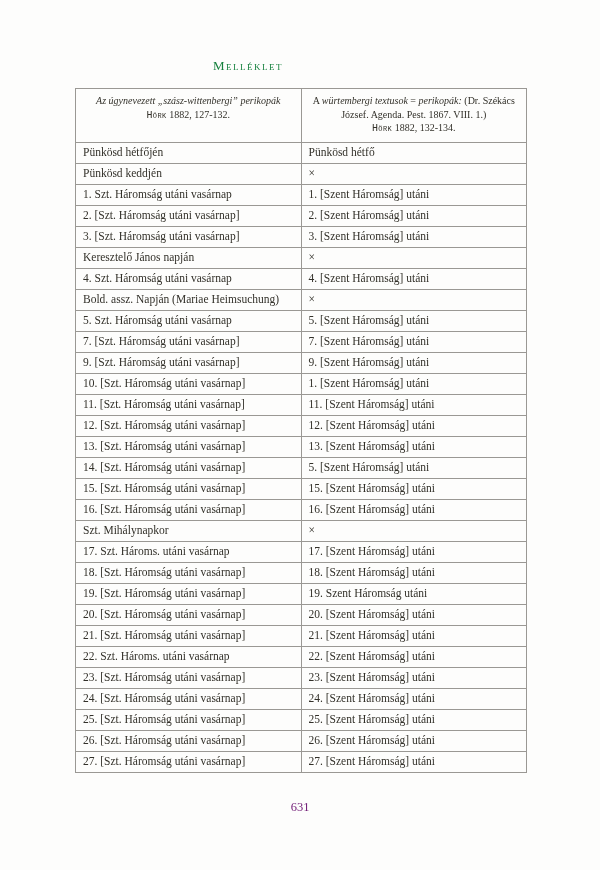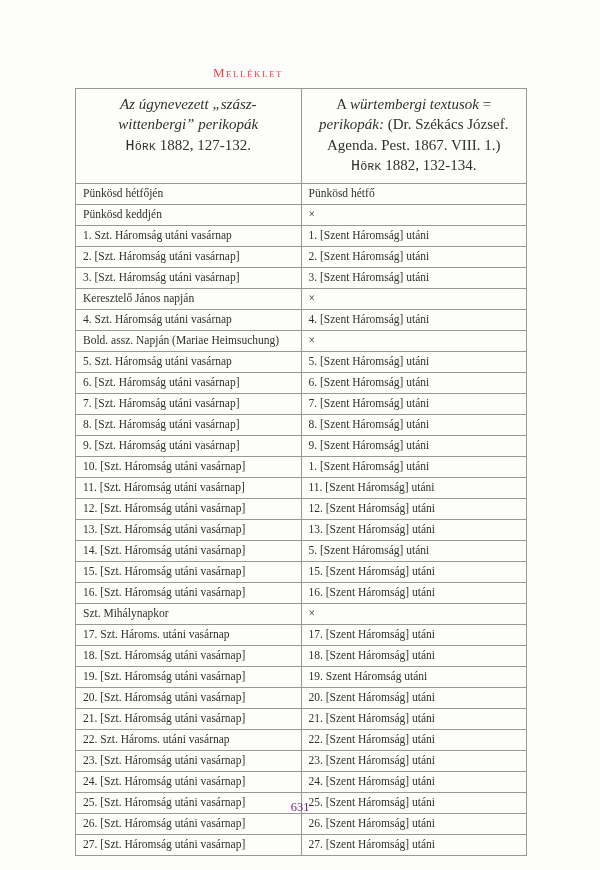--- a/index.html
+++ b/index.html
@@ -17,42 +17,41 @@
   }
   .running-head {
     position: absolute;
     top: 58px;
     left: 0;
     width: 496px;
     text-align: center;
     font-size: 13px;
     font-variant: small-caps;
     letter-spacing: 1.5px;
-    color: #ef4444;
-    margin-top: 7px;
+    color: #15803d;
   }
   table.pericope-table {
     position: absolute;
     left: 75px;
     top: 88px;
     width: 452px;
     border-collapse: collapse;
     table-layout: fixed;
   }
   table.pericope-table th,
   table.pericope-table td {
     border: 1px solid #9a9894;
     font-weight: normal;
     color: #323029;
   }
   table.pericope-table th {
     width: 50%;
     text-align: center;
     vertical-align: top;
-    font-size: 15px;
+    font-size: 10px;
     line-height: 1.35;
     padding: 5px 8px 6px 8px;
   }
   table.pericope-table td {
     font-size: 11.5px;
     line-height: 1.1;
     height: 17px;
     padding: 1px 6px 2px 7px;
     vertical-align: middle;
     white-space: nowrap;
@@ -119,32 +118,24 @@
       </tr>
       <tr>
         <td>Bold. assz. Napján (Mariae Heimsuchung)</td>
         <td>×</td>
       </tr>
       <tr>
         <td>5. Szt. Háromság utáni vasárnap</td>
         <td>5. [Szent Háromság] utáni</td>
       </tr>
       <tr>
-        <td>6. [Szt. Háromság utáni vasárnap]</td>
-        <td>6. [Szent Háromság] utáni</td>
-      </tr>
-      <tr>
         <td>7. [Szt. Háromság utáni vasárnap]</td>
         <td>7. [Szent Háromság] utáni</td>
       </tr>
       <tr>
-        <td>8. [Szt. Háromság utáni vasárnap]</td>
-        <td>8. [Szent Háromság] utáni</td>
-      </tr>
-      <tr>
         <td>9. [Szt. Háromság utáni vasárnap]</td>
         <td>9. [Szent Háromság] utáni</td>
       </tr>
       <tr>
         <td>10. [Szt. Háromság utáni vasárnap]</td>
         <td>1. [Szent Háromság] utáni</td>
       </tr>
       <tr>
         <td>11. [Szt. Háromság utáni vasárnap]</td>
         <td>11. [Szent Háromság] utáni</td>

